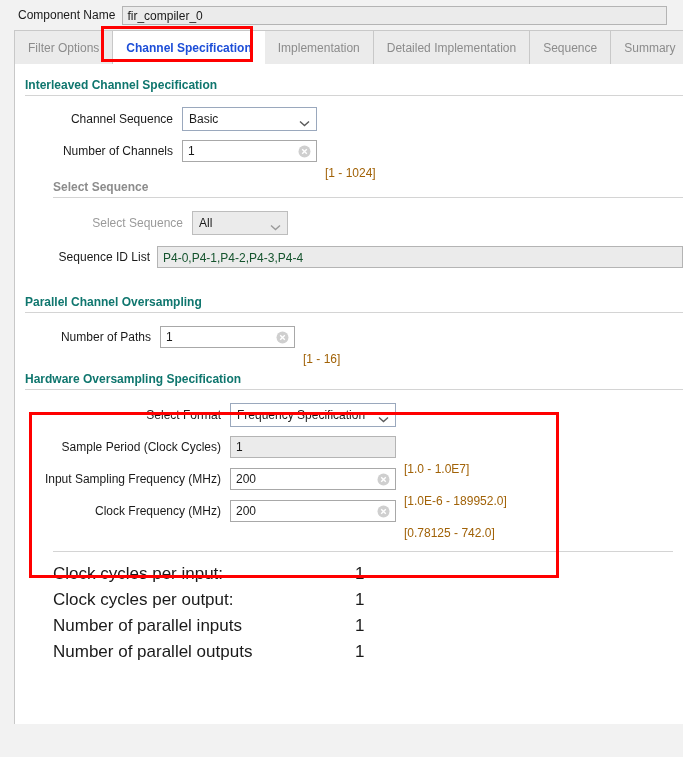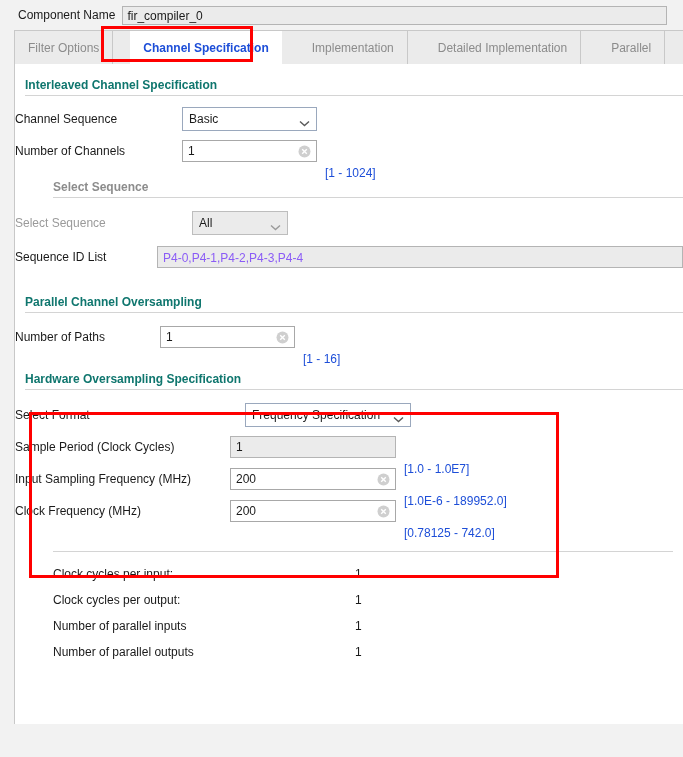--- a/index.html
+++ b/index.html
@@ -46,21 +46,20 @@
   
   .tabstrip {
     position: relative;
     display: flex;
     align-items: stretch;
     height: 33px;
     margin-left: 14px;
     background: #ebebeb;
     border-top: 1px solid #c8c8c8;
     border-left: 1px solid #c8c8c8;
-    gap: 17px;
   }
   .tab {
     display: flex;
     align-items: center;
     padding: 0 13px;
     font-size: 12px;
     color: #8c8c8c;
     white-space: nowrap;
     border-right: 1px solid #c8c8c8;
     background: #ebebeb;
@@ -118,20 +117,21 @@
   }
 
   .row {
     display: flex;
     align-items: center;
     height: 32px;
   }
   .lab {
     font-size: 12px;
     color: #1a1a1a;
+    text-align: right;
     white-space: nowrap;
   }
   .lab.muted { color: #9a9a9a; }
 
   
   .inp {
     position: relative;
     height: 22px;
     background: #ffffff;
     border: 1px solid #a8a8a8;
@@ -174,36 +174,36 @@
   }
   .dd .ddval { flex: 1 1 auto; white-space: nowrap; }
   .chev {
     width: 11px; height: 7px;
     flex: 0 0 auto;
     margin-left: 8px;
   }
 
   .hint {
     font-size: 12px;
-    color: #1d4ed8;
+    color: #a16207;
     margin-left: 8px;
     white-space: nowrap;
     margin-top: 44px;
   }
 
   
   .wide-field {
     height: 22px;
     line-height: 22px;
     background: #ebebeb;
     border: 1px solid #b4b4b4;
     box-sizing: border-box;
     padding: 0 5px;
     font-size: 12px;
-    color: #8b5cf6;
+    color: #14532d;
     white-space: nowrap;
     overflow: hidden;
   }
 
   
   .red-block-box {
     position: absolute;
     left: 14px;
     top: 348px;
     width: 530px;
@@ -211,40 +211,40 @@
     border: 3px solid #ff0000;
     box-sizing: border-box;
     pointer-events: none;
   }
 
   
   .sum-row {
     display: flex;
     align-items: center;
     height: 26px;
-    font-size: 12px;
+    font-size: 17px;
     color: #1a1a1a;
   }
   .sum-lab { width: 340px; padding-left: 38px; box-sizing: border-box; white-space: nowrap;}
   .sum-val { white-space: nowrap; }
 </style>
 </head>
 <body>
 
 <div class="comp-bar">
   <span class="comp-label">Component Name</span>
   <div class="comp-field">fir_compiler_0</div>
 </div>
 
 <div class="tabstrip">
   <div class="tab">Filter Options</div>
   <div class="tab active">Channel Specification</div>
   <div class="tab">Implementation</div>
   <div class="tab">Detailed Implementation</div>
-  <div class="tab">Parallel</div>
+  <div class="tab">Sequence</div>
   <div class="tab">Summary</div>
   <div class="tab tail"></div>
   <div class="red-tab-box"></div>
 </div>
 
 <div class="panel">
 
   <div style="height:14px"></div>
   <div class="section-head">Interleaved Channel Specification</div>
   <div class="rule"></div>
@@ -313,21 +313,21 @@
     </div>
     <span class="hint">[1 - 16]</span>
   </div>
 
   <div style="height:19px"></div>
   <div class="section-head">Hardware Oversampling Specification</div>
   <div class="rule"></div>
 
   <div class="row" style="margin-top:9px">
     <div class="lab" style="width:206px">Select Format</div>
-    <div class="dd" style="width:166px; margin-left:24px">
+    <div class="dd" style="width:166px; margin-left:9px">
       <span class="ddval">Frequency Specification</span>
       <span class="chev">
         <svg width="11" height="7" viewBox="0 0 11 7">
             <path d="M1 1.5 L5.5 5.5 L10 1.5" fill="none" stroke="#5a5a5a" stroke-width="1.4"></path>
           </svg>
       </span>
     </div>
   </div>
 
   <div class="row">

